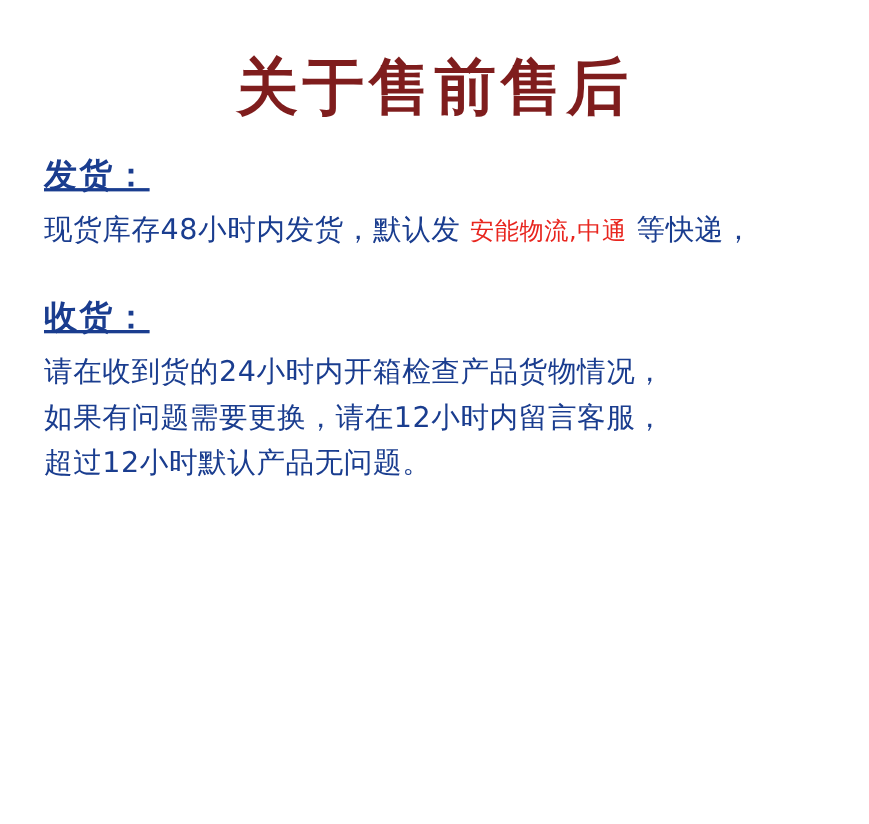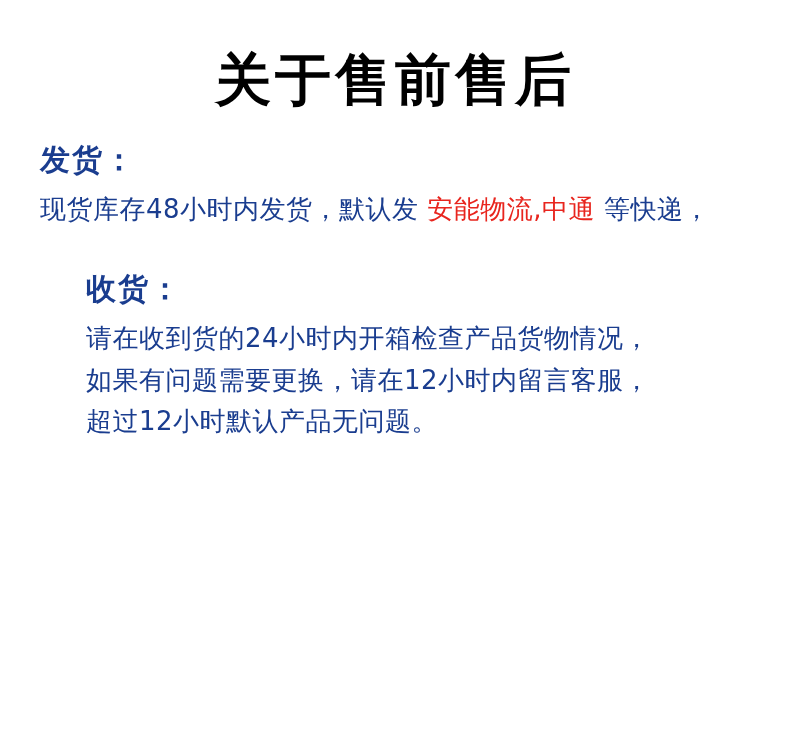--- a/index.html
+++ b/index.html
@@ -14,56 +14,57 @@
     overflow: hidden;
   }
   .page {
     position: relative;
     width: 790px;
     height: 749px;
     box-sizing: border-box;
   }
   .heading {
     text-align: center;
-    color: #000000;
+    color: #7f1d1d;
     font-size: 56px;
     font-weight: bold;
     letter-spacing: 4px;
     padding-top: 48px;
     line-height: 1.15;
   }
   .content {
     padding: 28px 40px 0 40px;
   }
   .section {
     margin-bottom: 34px;
   }
   .section-title {
     color: #1a3d8f;
     font-size: 30px;
     font-weight: bold;
     letter-spacing: 2px;
     margin-bottom: 10px;
     line-height: 1.3;
+    text-decoration: underline;
   }
   .section-body {
     color: #1a3d8f;
     font-size: 26px;
     line-height: 1.6;
     letter-spacing: 0.5px;
   }
   .line {
     white-space: nowrap;
   }
   .highlight {
     color: #e8251e;
-    font-size: 26px;
+    font-size: 22px;
   }
   .sec-shipping { margin-bottom: 38px; }
-  .sec-receiving { margin-bottom: 40px; margin-left: 46px; }
+  .sec-receiving { margin-bottom: 40px; }
   .sec-returns { margin-bottom: 0; }
 </style>
 </head>
 <body>
 
 <div class="page">
 
   <div class="heading">关于售前售后</div>
 
   <div class="content">

